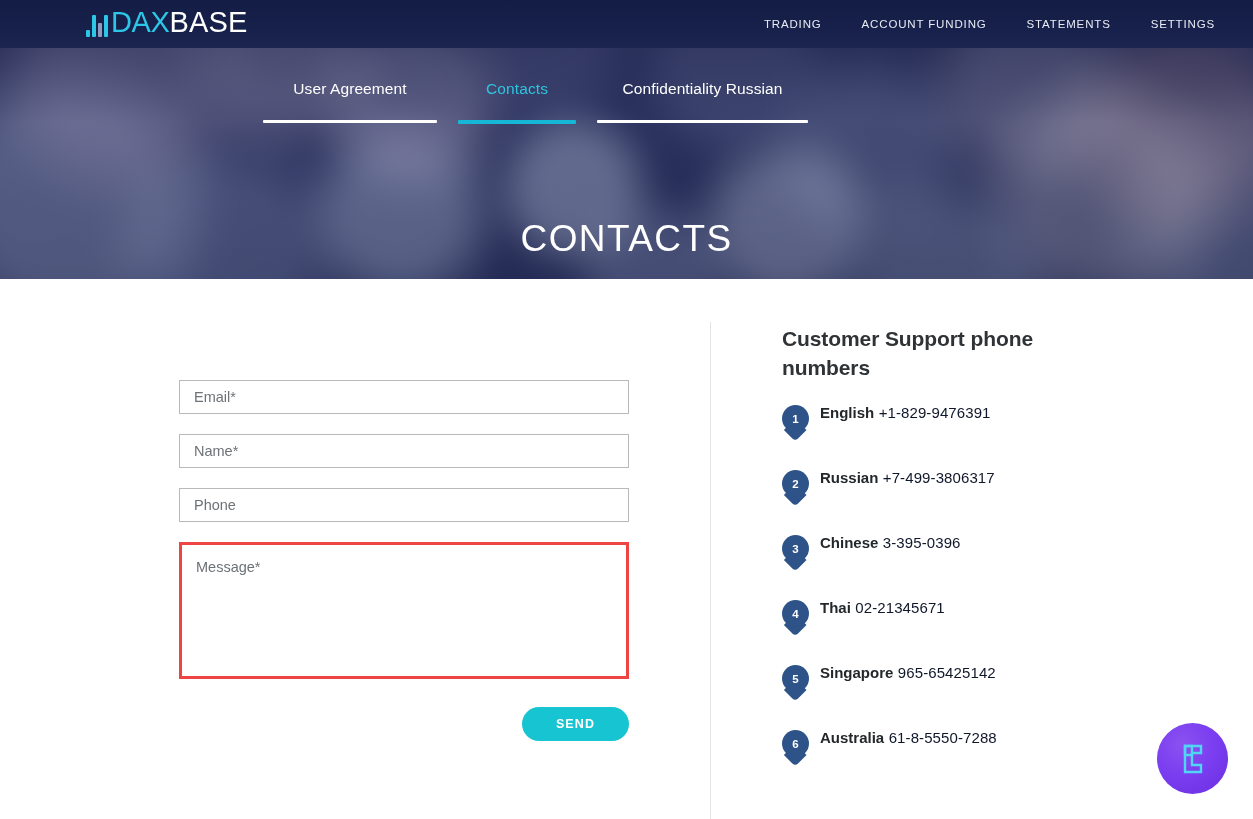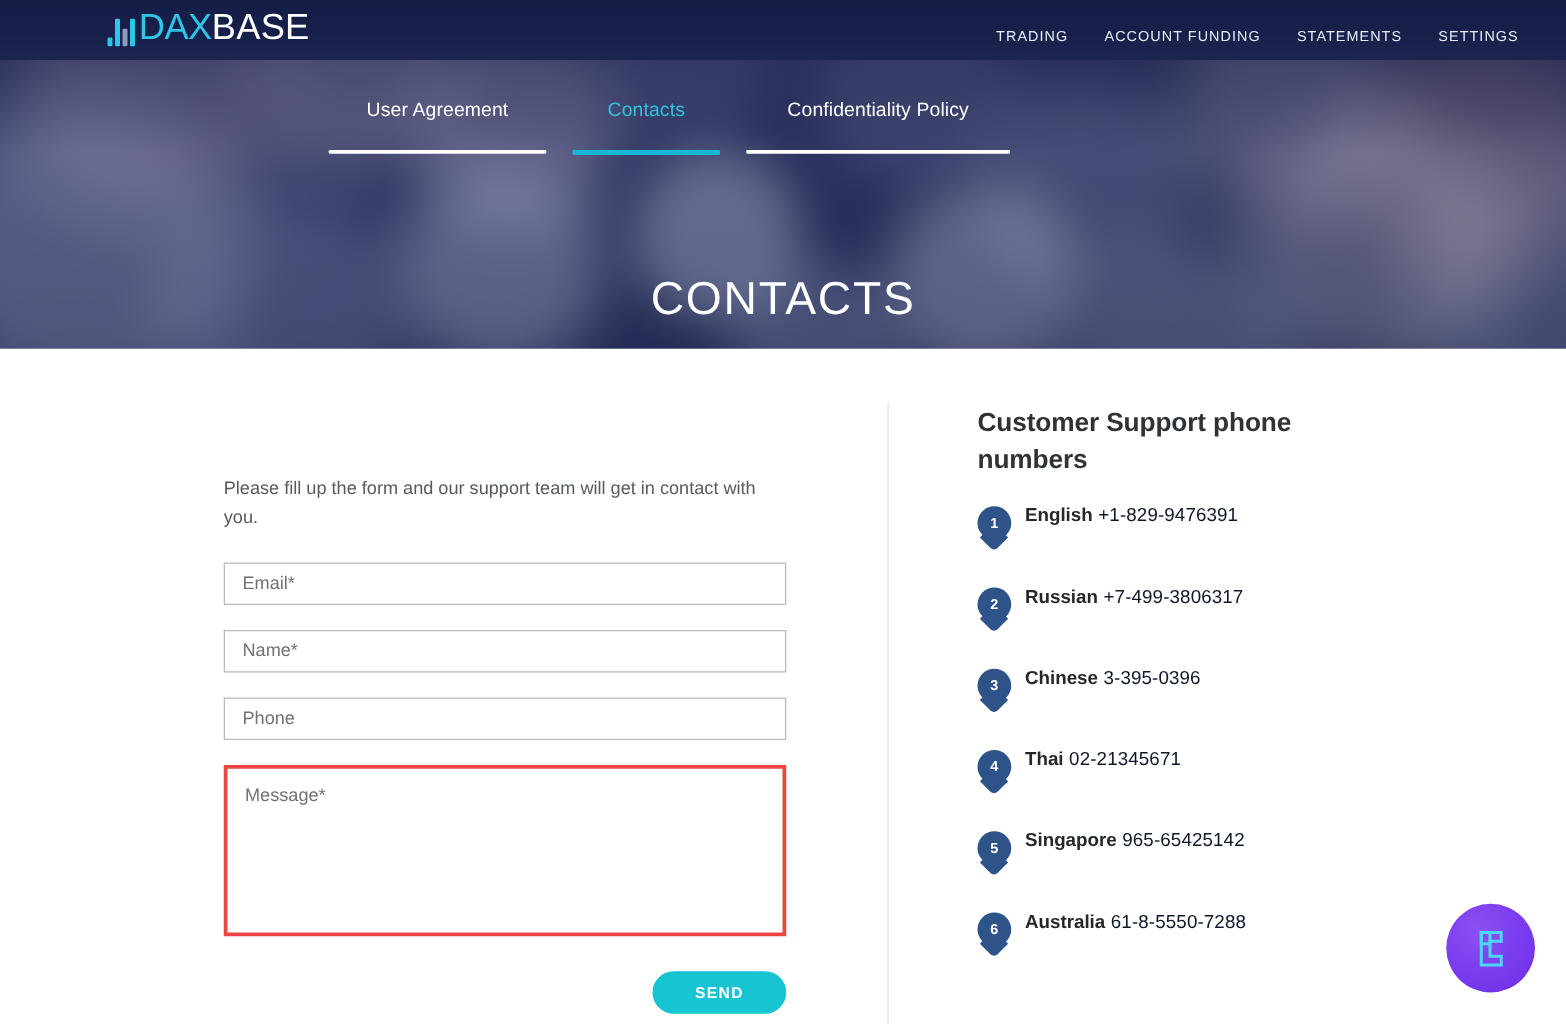--- a/index.html
+++ b/index.html
@@ -37,21 +37,21 @@
     color:#2ec6e6; font-size:29px; font-weight:400;
     letter-spacing:-0.4px; line-height:30px;
     font-family:"Liberation Sans", sans-serif;
   }
   .logo-base {
     color:#ffffff; font-size:29px; font-weight:300;
     letter-spacing:0.2px; line-height:30px;
   }
   .topnav {
     position:absolute; right:24px; top:0; height:60px;
-    display:flex; align-items:center; gap:1px;
+    display:flex; align-items:flex-start; gap:12px;
   }
   .topnav a {
     color:#e9ecf5; font-size:11.5px; letter-spacing:0.85px;
     text-decoration:none; padding:0 14px; line-height:48px;
     white-space:nowrap; font-weight:400;
   }
 
   
   .hero {
     position:absolute; top:48px; left:0;
@@ -220,34 +220,33 @@
   <div class="tabs">
     <div class="tab tab-agreement">
       <span class="tab-label">User Agreement</span>
       <span class="tab-rule"></span>
     </div>
     <div class="tab tab-contacts active">
       <span class="tab-label">Contacts</span>
       <span class="tab-rule"></span>
     </div>
     <div class="tab tab-policy">
-      <span class="tab-label">Confidentiality Policy</span>
+      <span class="tab-label">Confidentiality Russian</span>
       <span class="tab-rule"></span>
     </div>
   </div>
 
   <div class="hero-title">CONTACTS</div>
 </div>
 
 <div class="main">
 
   <div class="divider"></div>
 
   <div class="form-col">
-    <div class="form-intro">Please fill up the form and our support team will get in contact with you.</div>
 
     <div class="field">
       <span class="ph">Email*</span>
     </div>
 
     <div class="field">
       <span class="ph">Name*</span>
     </div>
 
     <div class="field">

